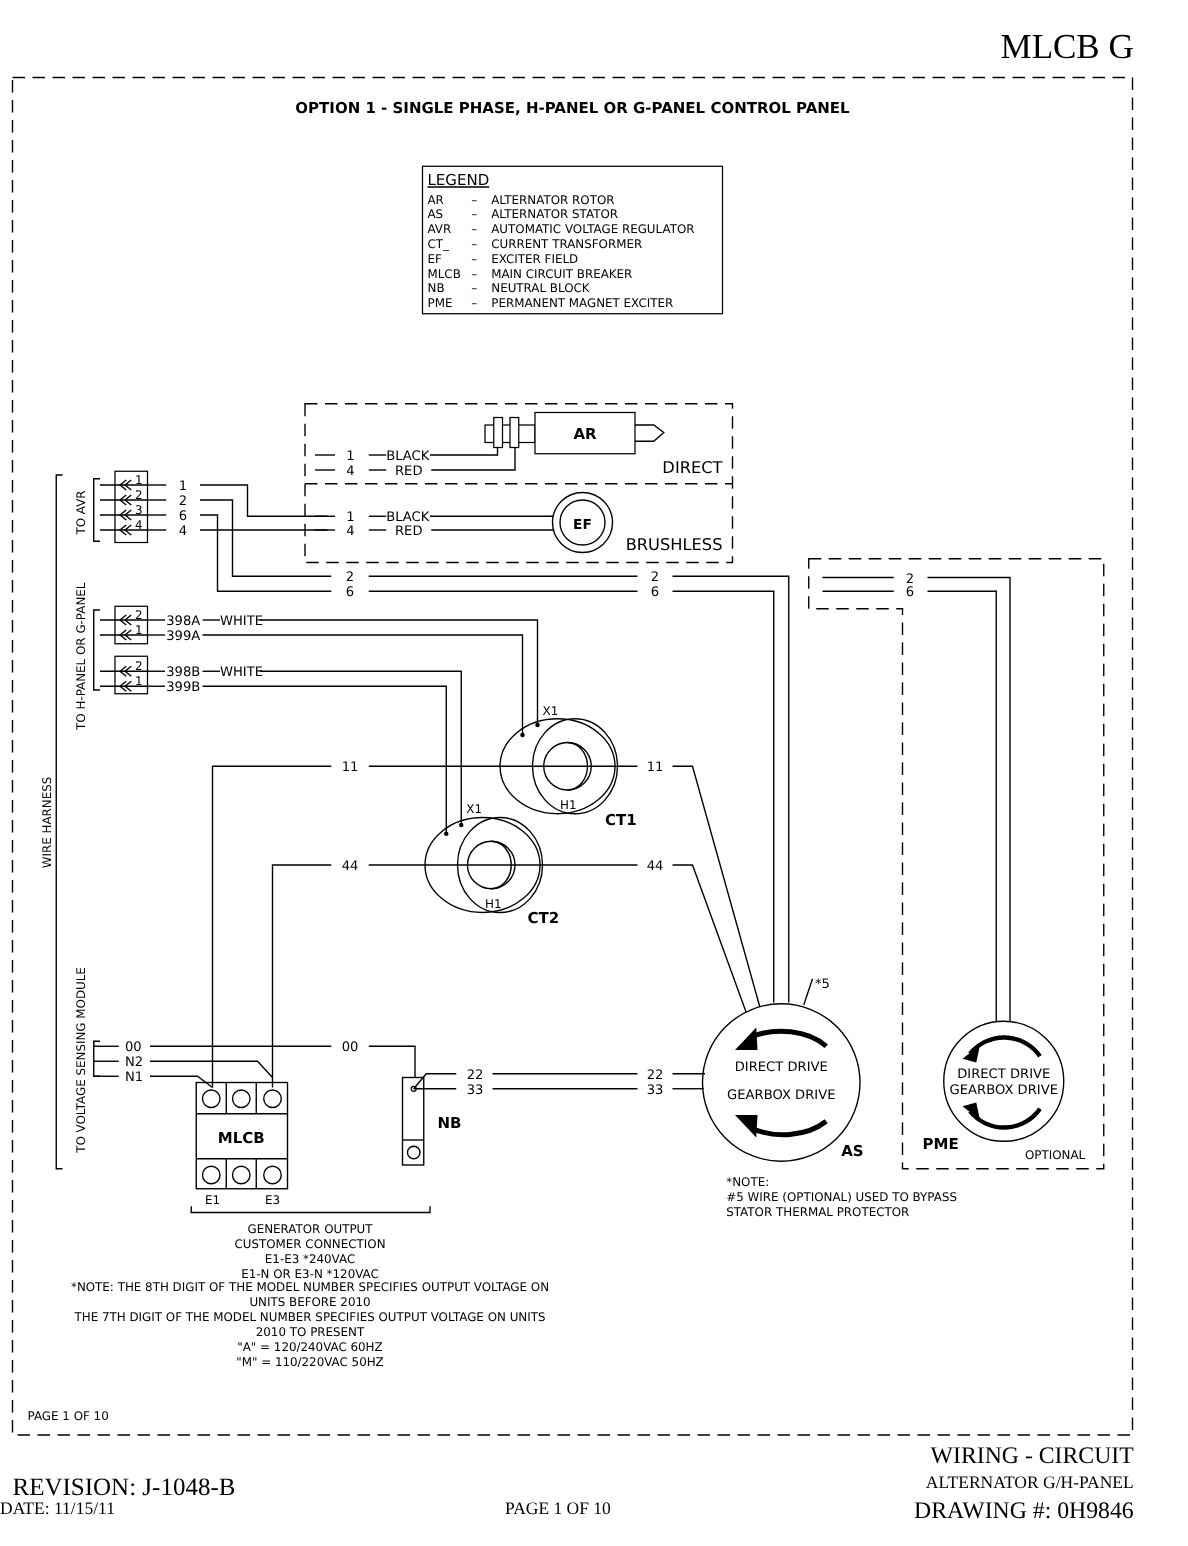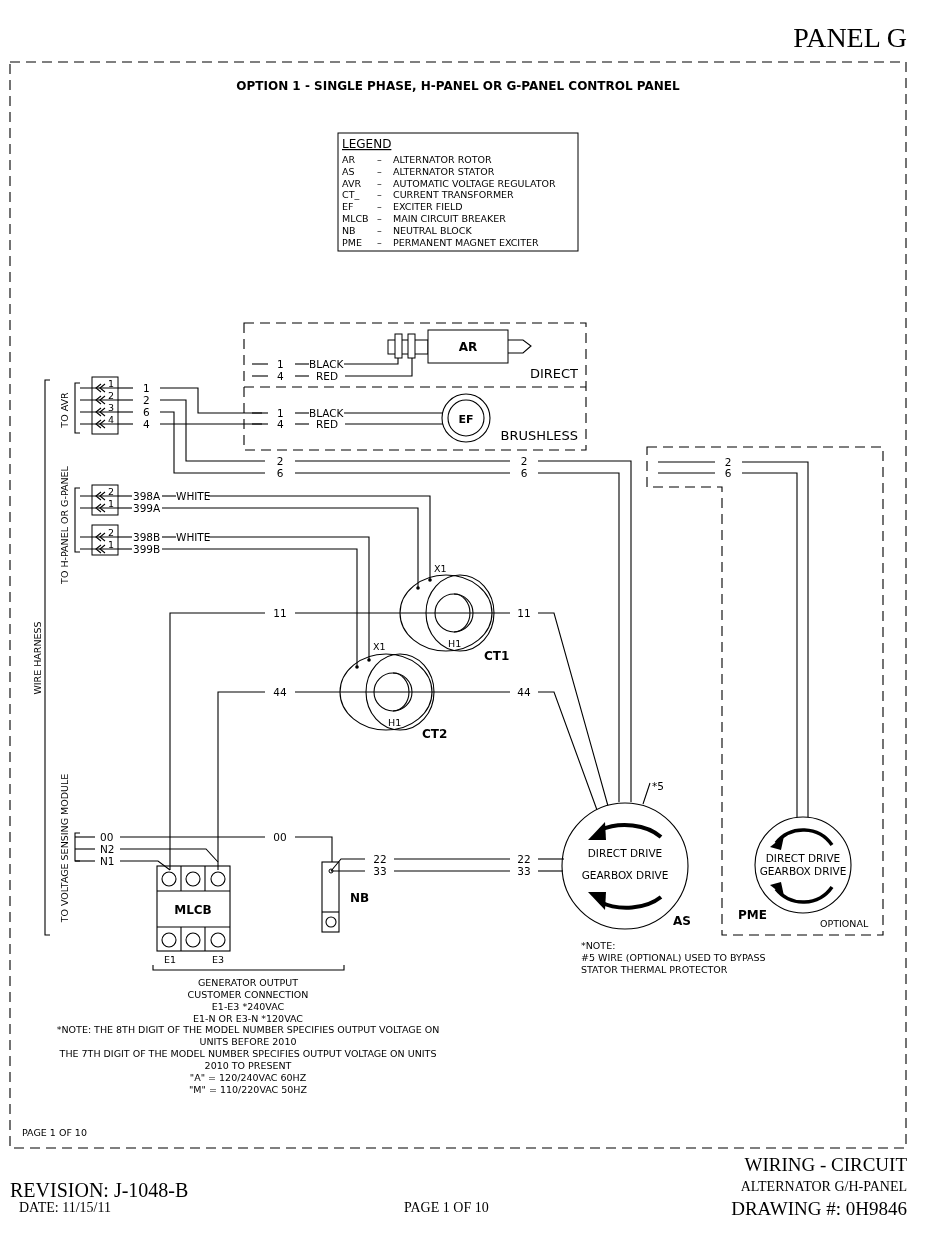--- a/index.html
+++ b/index.html
@@ -4,34 +4,34 @@
 <style>
   html, body { margin: 0; padding: 0; background: #ffffff; }
   body { width: 950px; height: 1237px; position: relative; overflow: hidden; font-family: "DejaVu Sans", sans-serif; color: #000; }
   .serif { font-family: "Liberation Serif", "DejaVu Serif", serif; }
   .abs { position: absolute; white-space: nowrap; }
   #group-title { right: 43px; top: 22px; font-size: 28px; }
   #title-wiring { right: 43px; top: 1154px; font-size: 19px; }
   #title-alt { right: 43px; top: 1179px; font-size: 14px; text-align: center; }
   #title-drawing { right: 43px; top: 1198px; font-size: 19px; }
   #rev { left: 10px; top: 1179px; font-size: 20px; }
-  #date { left: 19px; top: 1200px; font-size: 14px; }
+  #date { left: 0; top: 1200px; font-size: 14px; }
   #page-center { left: 404px; top: 1200px; font-size: 14px; }
   svg { position: absolute; left: 0; top: 0; }
   svg text { font-family: "DejaVu Sans", sans-serif; fill: #000; }
   .t { font-size: 10.5px; }
   .ts { font-size: 9.5px; }
   .tb { font-size: 12px; font-weight: bold; }
   .wire { stroke: #000; stroke-width: 1.1; fill: none; }
   .dash { stroke: #000; stroke-width: 1.1; fill: none; stroke-dasharray: 10 6; }
 </style>
 </head>
 <body>
 
-<div class="abs serif" id="group-title">PANEL G</div>
+<div class="abs serif" id="group-title">MLCB G</div>
 
 <svg width="950" height="1237" viewBox="0 0 950 1237">
   <defs>
     <marker id="arrowhead" markerWidth="6" markerHeight="6" refX="3" refY="3" orient="auto">
       <path d="M0,0 L6,3 L0,6 Z" fill="#000"></path>
     </marker>
   </defs>
 
   <rect x="10" y="62" width="896" height="1086" class="dash"></rect>
 

